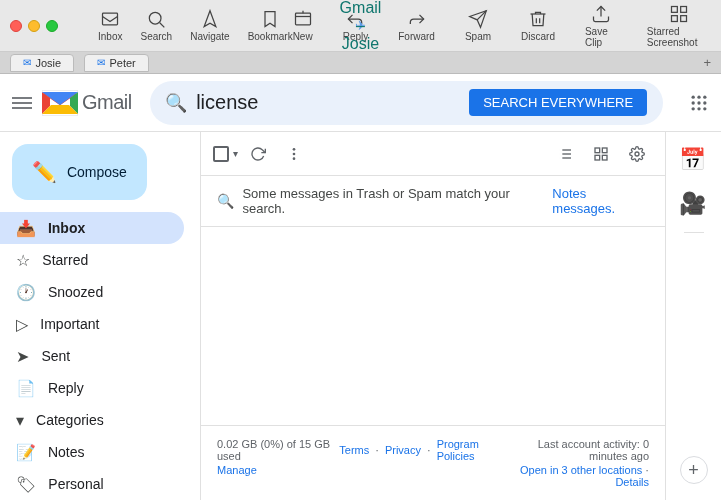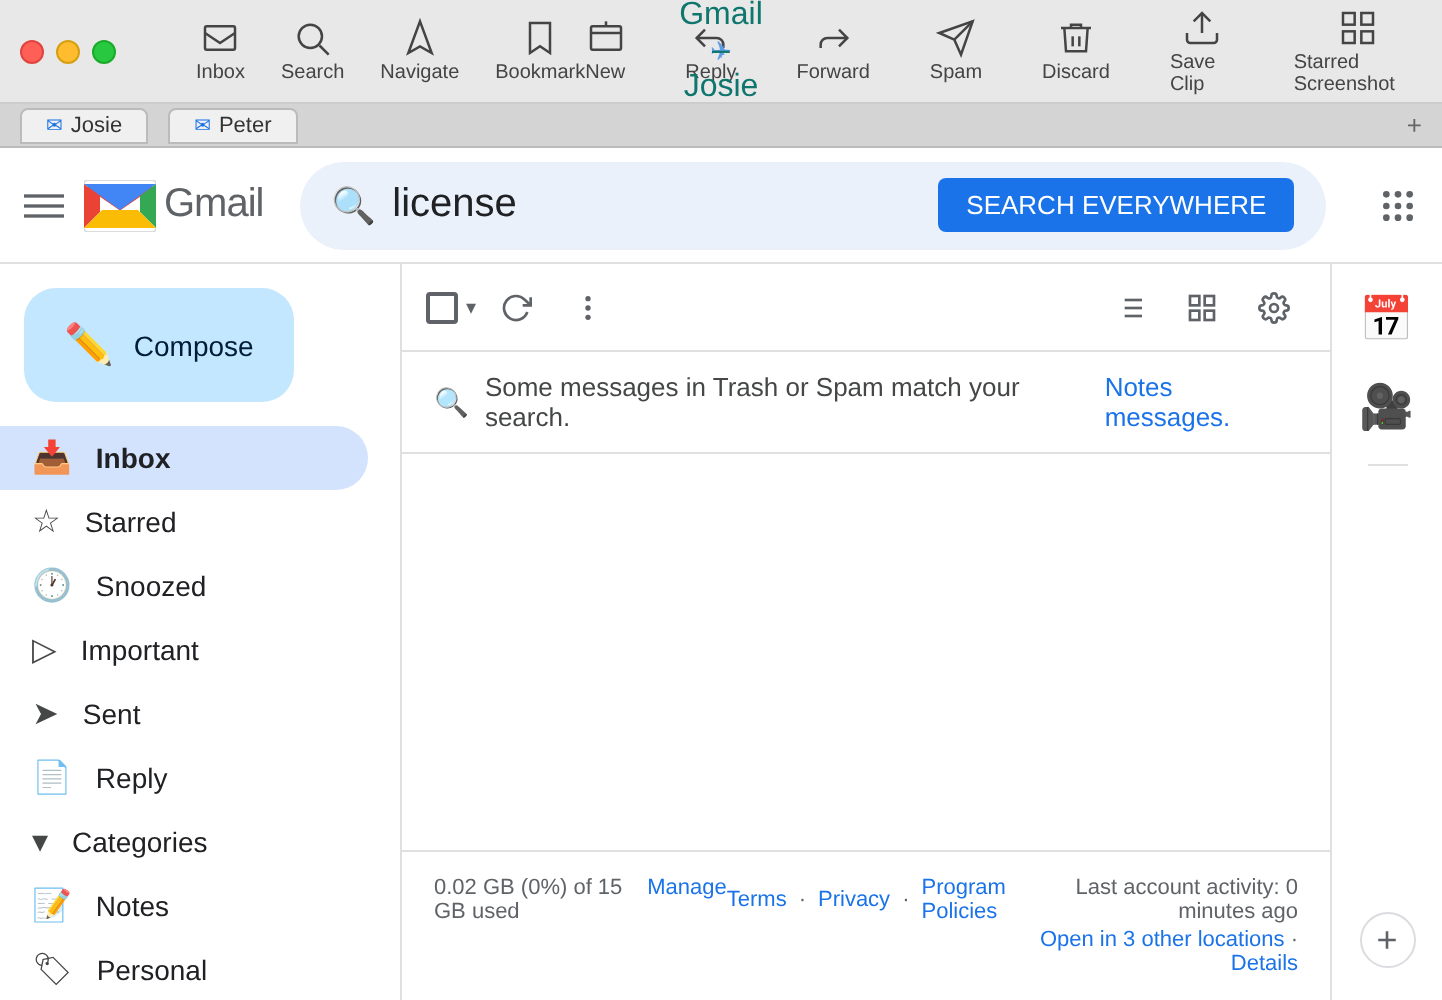--- a/index.html
+++ b/index.html
@@ -228,21 +228,21 @@
 
     .footer {
       padding: 12px 16px;
       font-size: 11px;
       color: #5f6368;
       border-top: 1px solid #e0e0e0;
       display: flex;
       justify-content: space-between;
       align-items: flex-start;
     }
-    .footer-left { display: flex; gap: 2px; }
+    .footer-left { display: flex; flex-direction: column; gap: 2px; }
     .footer-right { display: flex; flex-direction: column; gap: 2px; text-align: right; }
     .footer-link { color: #1a73e8; cursor: pointer; }
 
     
     .right-panel {
       width: 56px;
       background: #fff;
       border-left: 1px solid #e0e0e0;
       display: flex;
       flex-direction: column;

